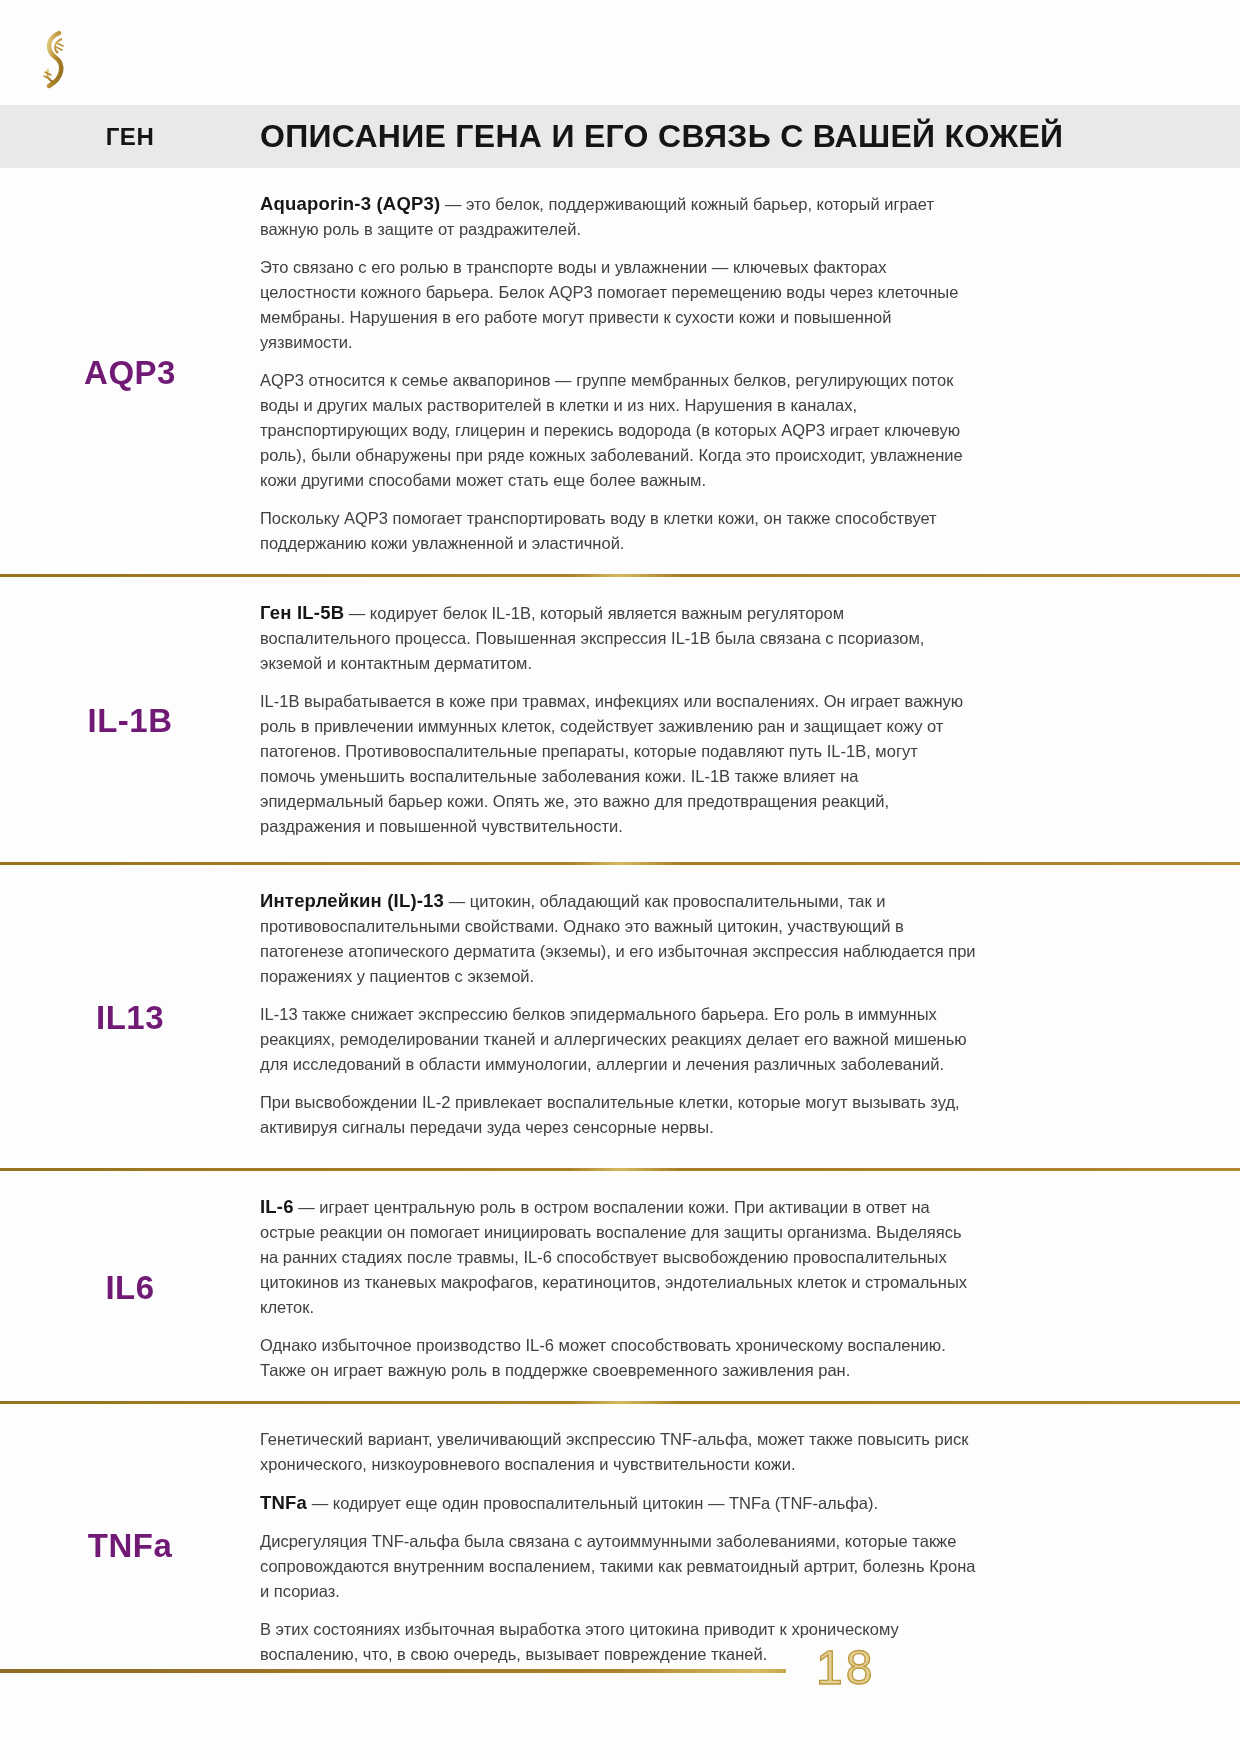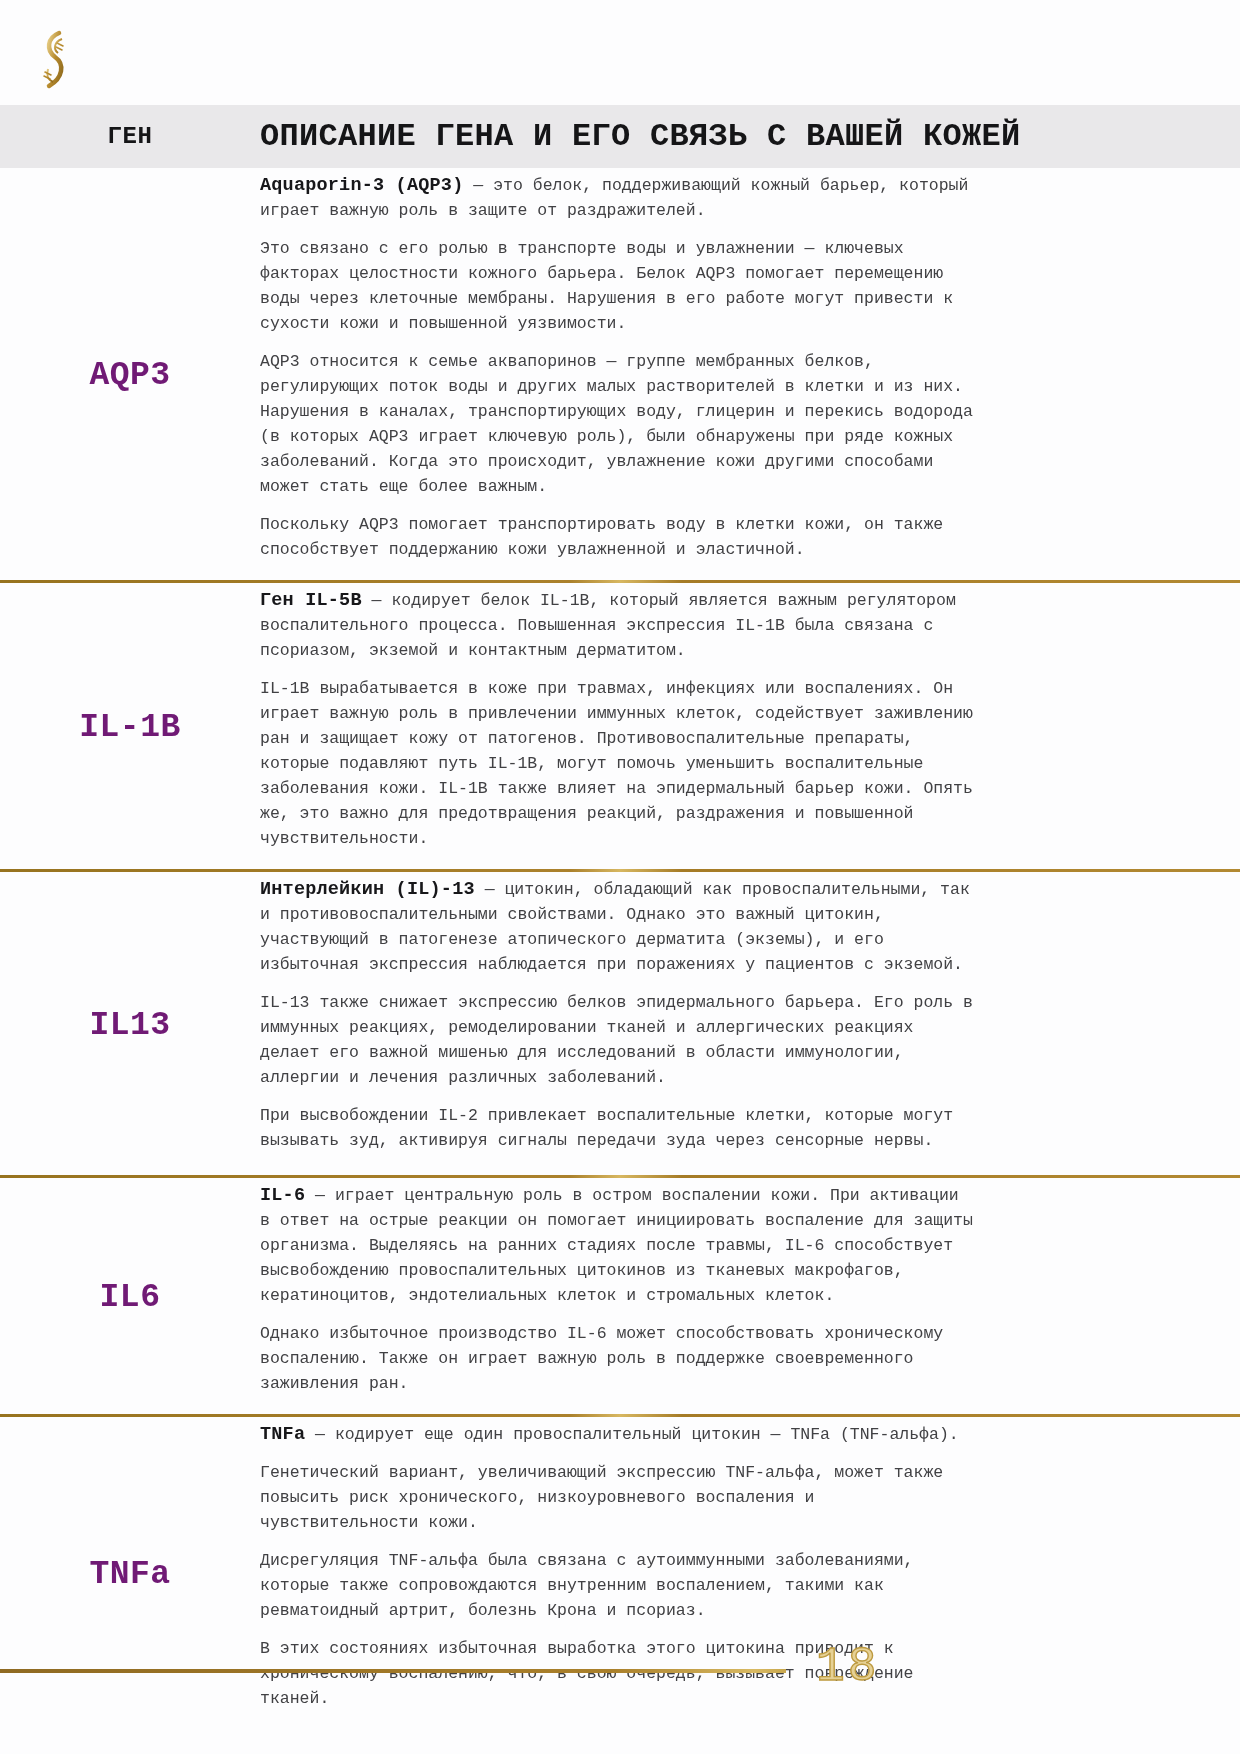--- a/index.html
+++ b/index.html
@@ -1,19 +1,19 @@
 <!DOCTYPE html>
 <html><head>
 <meta charset="utf-8">
 <style>
   html,body { margin:0; padding:0; background:#ffffff; }
   .page {
     position:relative; width:1240px; height:1754px;
     background:#fdfdfe; overflow:hidden;
-    font-family:Liberation Mono, monospace;
+    font-family:Liberation Sans, sans-serif;
     -webkit-font-smoothing:antialiased;
   }
   .logo { position:absolute; top:30px; left:38px; width:32px; height:62px; }
 
   .table-header {
     position:absolute; top:105px; left:0; width:1240px; height:63px;
     background:#e9e8ea; display:flex; align-items:center;
   }
   .gene-col-h {
     width:260px; min-width:260px; text-align:center;
@@ -35,21 +35,21 @@
   .row:nth-child(3) { min-height:306px; }
   .row:nth-child(4) { min-height:228px; }
   .row:nth-child(5) { min-height:266px; }
 
   .gene-cell {
     width:260px; min-width:260px;
     display:flex; align-items:center; justify-content:center;
     font-size:33px; font-weight:600; color:#701a75; letter-spacing:0.5px;
   }
   .desc-cell {
-    width:716px; padding:5px 0 8px; box-sizing:border-box;
+    width:716px; padding:23px 0 8px; box-sizing:border-box;
     font-size:16.5px; line-height:25px; color:#414144;
   }
   .desc-cell p { margin:0 0 13px 0; }
   .desc-cell p b {
     font-size:18.5px; font-weight:700; color:#17171a; letter-spacing:0.2px;
   }
 
   .footer-line {
     position:absolute; top:1669px; left:0; width:786px; height:4px;
     background:linear-gradient(90deg,#8f6a22 0%,#aa802b 78%,#d9ba63 96%,#c8a74d 100%);
@@ -118,22 +118,22 @@
       <div class="gene-cell">IL6</div>
       <div class="desc-cell">
           <p><b>IL-6</b> — играет центральную роль в остром воспалении кожи. При активации в ответ на острые реакции он помогает инициировать воспаление для защиты организма. Выделяясь на ранних стадиях после травмы, IL-6 способствует высвобождению провоспалительных цитокинов из тканевых макрофагов, кератиноцитов, эндотелиальных клеток и стромальных клеток.</p>
           <p>Однако избыточное производство IL-6 может способствовать хроническому воспалению. Также он играет важную роль в поддержке своевременного заживления ран.</p>
         </div>
     </div>
 
     <div class="row">
       <div class="gene-cell">TNFa</div>
       <div class="desc-cell">
+          <p>Генетический вариант, увеличивающий экспрессию TNF-альфа, может также повысить риск хронического, низкоуровневого воспаления и чувствительности кожи.</p>
           <p><b>TNFa</b> — кодирует еще один провоспалительный цитокин — TNFa (TNF-альфа).</p>
-          <p>Генетический вариант, увеличивающий экспрессию TNF-альфа, может также повысить риск хронического, низкоуровневого воспаления и чувствительности кожи.</p>
           <p>Дисрегуляция TNF-альфа была связана с аутоиммунными заболеваниями, которые также сопровождаются внутренним воспалением, такими как ревматоидный артрит, болезнь Крона и псориаз.</p>
           <p>В этих состояниях избыточная выработка этого цитокина приводит к хроническому воспалению, что, в свою очередь, вызывает повреждение тканей.</p>
         </div>
     </div>
   </div>
 
   <div class="footer-line"></div>
   <div class="page-number">18</div>
 
 </div>

